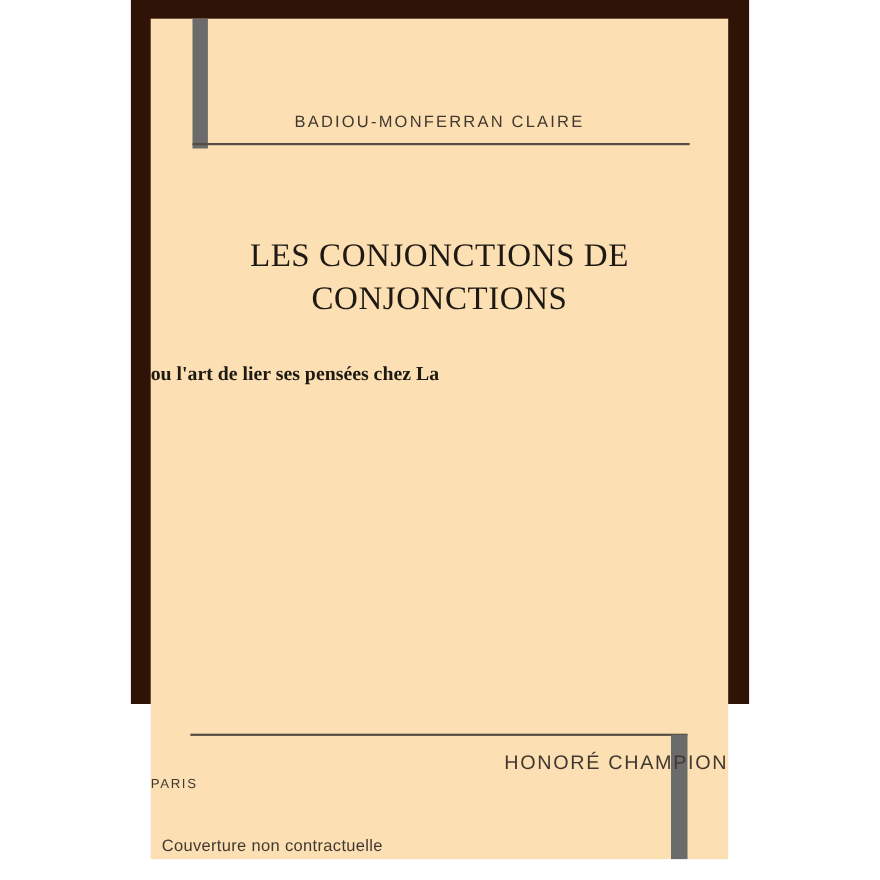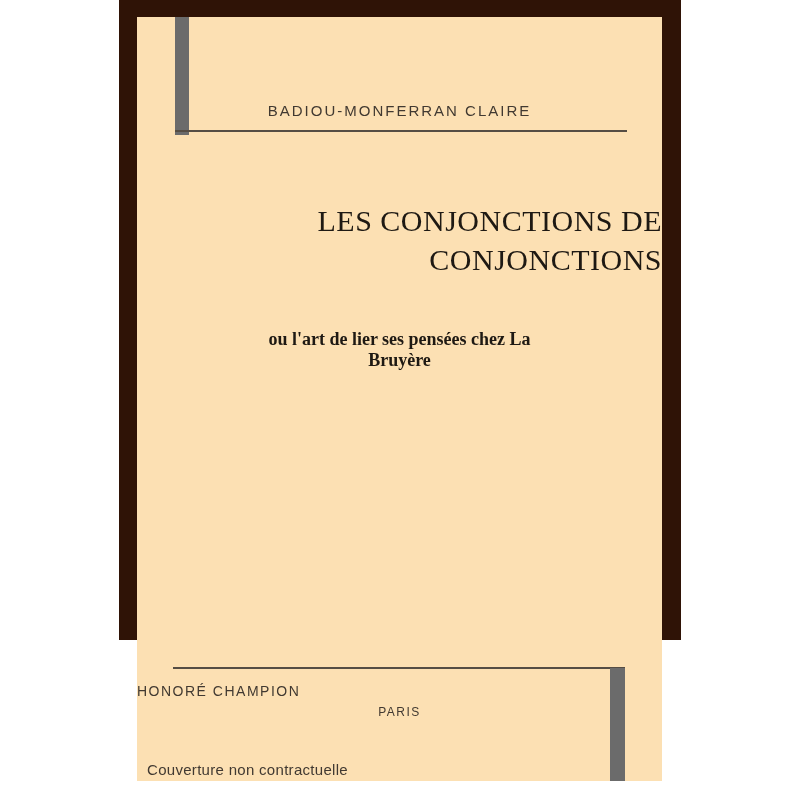--- a/index.html
+++ b/index.html
@@ -28,43 +28,42 @@
   .rule { position: absolute; height: 2px; background: var(--rule, #554d44); }
   .rule-top    { left: 38px; top: 113px; width: 452px; }
   .rule-bottom { left: 36px; top: 650px; width: 452px; }
   .author {
     position: absolute; left: 0; top: 85px; width: 100%;
     text-align: center;
     font-size: 15px; letter-spacing: 2px;
     color: var(--ink-soft, #413931);
   }
   .title {
-    position: absolute; left: 0; top: 184px; width: 100%;
-    text-align: right;
+    position: absolute; left: 0; top: 196px; width: 100%;
+    text-align: center;
     font-family: "Liberation Serif", serif;
     font-size: 30px; line-height: 39px; letter-spacing: 0.5px;
     color: var(--ink, #1e1913);
   }
   .subtitle {
     position: absolute; left: 0; top: 312px; width: 100%;
-    text-align: center;
     font-family: "Liberation Serif", serif;
     font-weight: bold;
     font-size: 18px; line-height: 21px;
     color: var(--ink, #1e1913);
   }
   .publisher {
     position: absolute; left: 0; top: 666px; width: 100%;
-    text-align: left;
-    font-size: 14px; letter-spacing: 1.5px;
+    text-align: right;
+    font-size: 18px; letter-spacing: 1.5px;
     color: var(--ink-soft, #413931);
   }
   .city {
     position: absolute; left: 0; top: 688px; width: 100%;
-    text-align: center;
+    text-align: left;
     font-size: 12px; letter-spacing: 1.5px;
     color: var(--ink-soft, #413931);
   }
   .footnote {
     position: absolute; left: 10px; top: 744px;
     font-size: 15px; letter-spacing: 0.3px;
     color: var(--ink-soft, #3a342d);
   }
 </style>
 </head>
@@ -78,21 +77,20 @@
 
     <div class="author">BADIOU-MONFERRAN CLAIRE</div>
 
     <div class="title">
       <div>LES CONJONCTIONS DE</div>
       <div>CONJONCTIONS</div>
     </div>
 
     <div class="subtitle">
       <div>ou l'art de lier ses pensées chez La</div>
-      <div>Bruyère</div>
     </div>
 
     <div class="rule rule-bottom"></div>
     <div class="vbar bar-bottom"></div>
 
     <div class="publisher">HONORÉ CHAMPION</div>
 
     <div class="city">PARIS</div>
 
     <div class="footnote">Couverture non contractuelle</div>

